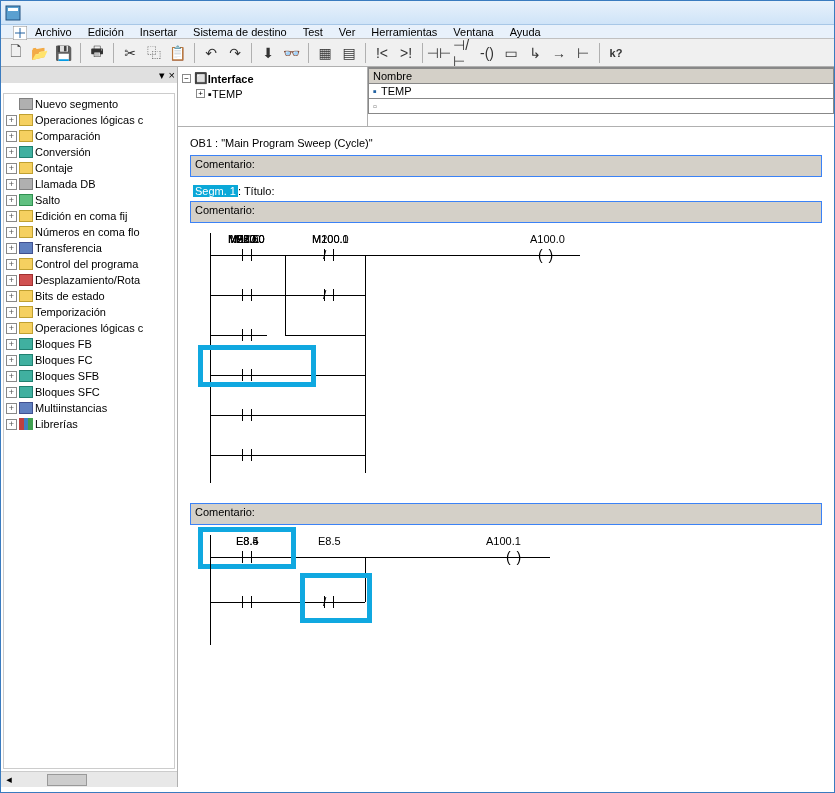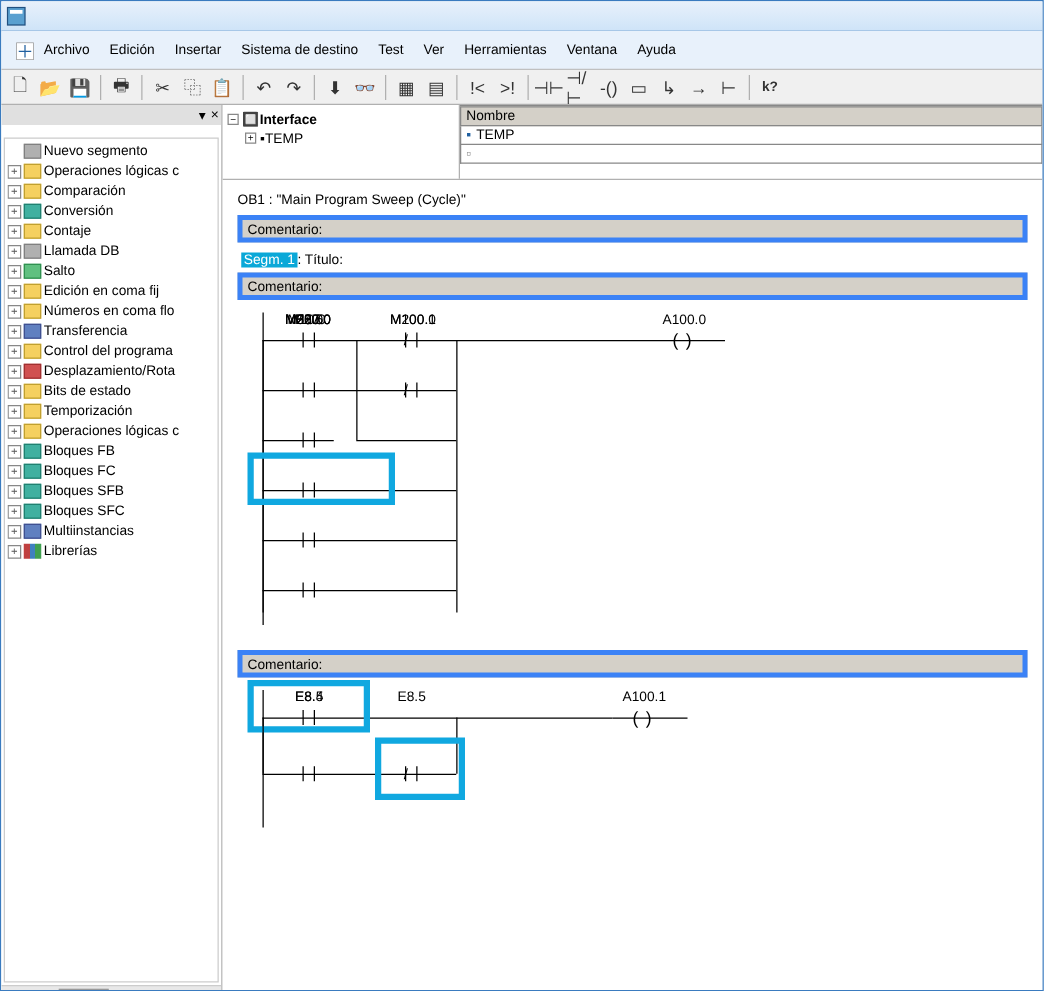--- a/index.html
+++ b/index.html
@@ -1,19 +1,19 @@
 <!DOCTYPE html>
 <html><head>
 <meta charset="utf-8">
 <style>
 *{box-sizing:border-box;margin:0;padding:0;font-family:"Tahoma",sans-serif;font-size:11px}
 body{width:835px;height:793px;overflow:hidden;background:#fff;border:1px solid #3a7bbf}
 .titlebar{height:24px;background:linear-gradient(#e8f1fb,#cfe4f8);display:flex;align-items:center;padding:0 4px;color:#1a5fb4;border-bottom:1px solid #a7c7e7}
 .titlebar .ticon{width:16px;height:16px;margin-right:4px;display:inline-block}
-.menubar{height:31px;background:#e8f1fb;display:flex;align-items:center;padding:0 4px;border-bottom:1px solid #c0c0c0}
+.menubar{height:14px;background:#e8f1fb;display:flex;align-items:center;padding:0 4px;border-bottom:1px solid #c0c0c0}
 .menubar span{padding:2px 8px;color:#000;cursor:default}
 .toolbar{height:28px;background:#f0f0f0;display:flex;align-items:center;padding:0 4px;border-bottom:1px solid #b0b0b0;gap:2px}
 .toolbar .tbtn{width:22px;height:22px;display:flex;align-items:center;justify-content:center;border:1px solid transparent;font-size:14px;color:#333}
 .toolbar .sep{width:1px;height:20px;background:#b0b0b0;margin:0 3px}
 .workspace{display:flex;height:720px}
 .sidebar{width:177px;background:#fff;border-right:1px solid #b0b0b0;overflow:hidden;display:flex;flex-direction:column}
 .sidebar-header{height:16px;background:#e0e0e0;display:flex;justify-content:flex-end;align-items:center;padding:0 2px;font-size:9px}
 .tree{flex:1;overflow:hidden;padding:2px;border:1px solid #ccc;margin:2px}
 .tree-item{display:flex;align-items:center;height:16px;white-space:nowrap;overflow:hidden}
 .tree-item .exp{width:11px;height:11px;border:1px solid #888;font-size:9px;line-height:9px;text-align:center;margin-right:2px;color:#555}
@@ -25,21 +25,21 @@
 .interface-pane{width:190px;border-right:1px solid #b0b0b0;padding:4px;font-family:"Courier New",monospace;font-size:11px}
 .interface-pane .row{display:flex;align-items:center;height:15px}
 .interface-pane .exp{width:9px;height:9px;border:1px solid #888;font-size:8px;line-height:7px;text-align:center;margin-right:3px}
 .contents-pane{flex:1;font-family:"Courier New",monospace;font-size:11px}
 .contents-header{background:#fff;padding:2px 4px}
 .contents-table{border-top:1px solid #888}
 .contents-table .hdr{background:#d4d0c8;border:1px solid #888;padding:1px 4px;font-weight:normal}
 .contents-table .cell{border:1px solid #888;border-top:none;padding:1px 4px;display:flex;align-items:center;gap:4px}
 .editor{flex:1;overflow:auto;padding:10px 12px;font-family:"Courier New",monospace;font-size:12px;background:#fff}
 .ob-title{margin-bottom:6px}
-.comment-box{background:#d4d0c8;border:4px solid #3b82f6;padding:2px 4px;height:22px;margin-bottom:8px}
+.comment-box{background:#d4d0c8;border:1px solid #3b82f6;padding:2px 4px;height:22px;margin-bottom:8px}
 .segm-label{margin:6px 0 4px 3px}
 .segm-label .hl{background:#0aa8d8;color:#fff;padding:0 2px}
 .ladder{position:relative;margin:10px 0 20px 0}
 .rail{position:absolute;left:20px;top:0;bottom:0;width:1px;background:#000}
 .lbl{position:absolute;font-size:11px}
 .wire{position:absolute;background:#000;height:1px;top:10px}
 .vwire{position:absolute;background:#000;width:1px}
 .no-contact{position:absolute;top:4px;width:18px;height:12px}
 .no-contact::before,.no-contact::after{content:"";position:absolute;width:1px;height:12px;background:#000}
 .no-contact::before{left:4px}.no-contact::after{right:4px}
@@ -311,21 +311,21 @@
         <div class="lbl" style="left:38px;top:200">M500.0</div>
         <div class="wire" style="left:20px;top:222px;width:155px"></div>
         <div class="no-contact" style="left:48px;top:216px"></div>
       </div>
 
       <div class="comment-box">Comentario:</div>
 
       <div class="ladder" style="height:110px">
         <div class="rail"></div>
         <div class="lbl" style="left:46px;top:0">E8.5</div>
-        <div class="lbl" style="left:308px;top:0">A100.1</div>
+        <div class="lbl" style="left:296px;top:0">A100.1</div>
         <div class="wire" style="left:20px;top:22px;width:280px"></div>
         <div class="no-contact" style="left:48px;top:16px"></div>
         <div class="wire" style="left:300px;top:22px;width:60px"></div>
         <div class="coil" style="left:316px;top:14px">( )</div>
         <div class="hlbox" style="left:8px;top:-8px;width:98px;height:42px"></div>
 
         <div class="vwire" style="left:20px;top:22px;height:45px"></div>
         <div class="vwire" style="left:175px;top:22px;height:45px"></div>
         <div class="lbl" style="left:46px;top:45">E8.4</div>
         <div class="lbl" style="left:128px;top:45">E8.5</div>

